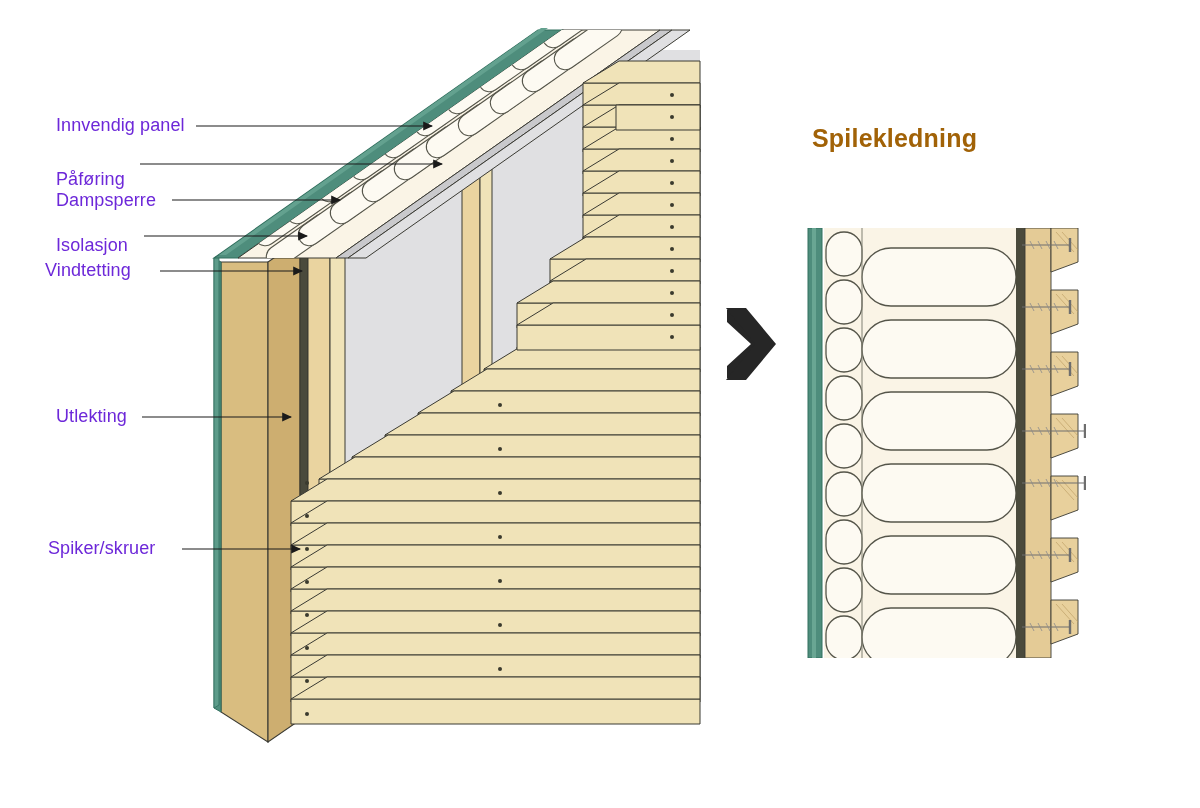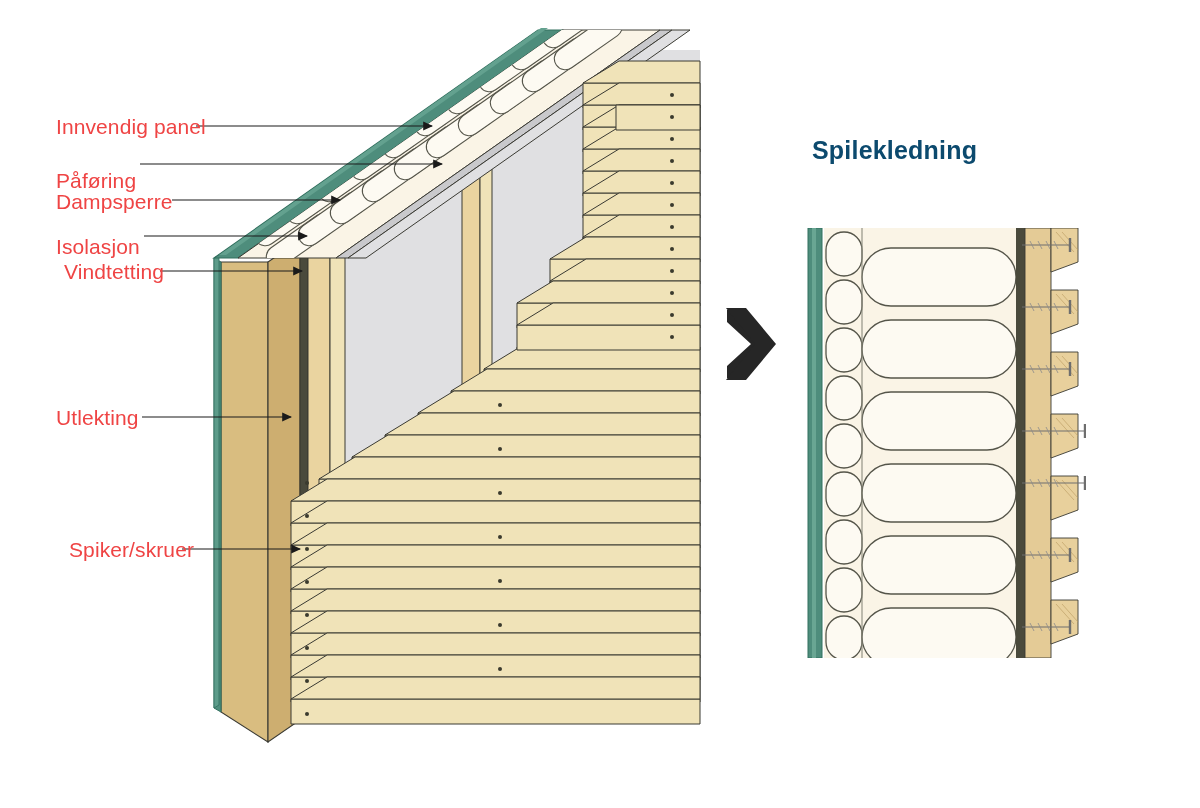--- a/index.html
+++ b/index.html
@@ -1,19 +1,19 @@
 <!DOCTYPE html>
 <html><head>
 <meta charset="utf-8">
 <style>
   html,body{margin:0;padding:0;background:#ffffff;}
   body{width:1200px;height:808px;overflow:hidden;font-family:"Liberation Sans",sans-serif;}
   #stage{position:relative;width:1200px;height:808px;background:#fff;}
-  .lbl{position:absolute;font-family:"Liberation Sans",sans-serif;font-size:21px;color:#ef4444;white-space:nowrap;letter-spacing:.1px;}
-  #detail-title{position:absolute;left:812px;top:136px;font-size:25px;font-weight:bold;color:#0c4a6e;letter-spacing:.2px;}
+  .lbl{position:absolute;font-family:"Liberation Sans",sans-serif;font-size:18px;color:#6d28d9;white-space:nowrap;letter-spacing:.1px;}
+  #detail-title{position:absolute;left:812px;top:124px;font-size:25px;font-weight:bold;color:#a16207;letter-spacing:.2px;}
   svg{position:absolute;left:0;top:0;}
 </style>
 </head>
 <body>
 
 <div id="stage">
 
   <svg width="1200" height="808">
     <defs>
       <clipPath id="clipGray">
@@ -329,19 +329,19 @@
             <line x1="1054" y1="623" x2="1058" y2="631"></line>
           </g>
       </g>
     </g>
   </svg>
 
   <div class="lbl" style="left:56px;top:115px;">Innvendig panel</div>
   <div class="lbl" style="left:56px;top:169px;">Påføring</div>
   <div class="lbl" style="left:56px;top:190px;">Dampsperre</div>
   <div class="lbl" style="left:56px;top:235px;">Isolasjon</div>
-  <div class="lbl" style="left:64px;top:260px;">Vindtetting</div>
+  <div class="lbl" style="left:45px;top:260px;">Vindtetting</div>
   <div class="lbl" style="left:56px;top:406px;text-align:right;">Utlekting</div>
-  <div class="lbl" style="left:69px;top:538px;">Spiker/skruer</div>
+  <div class="lbl" style="left:48px;top:538px;">Spiker/skruer</div>
 
   <div id="detail-title">Spilekledning</div>
 
 </div>
 
 </body></html>

